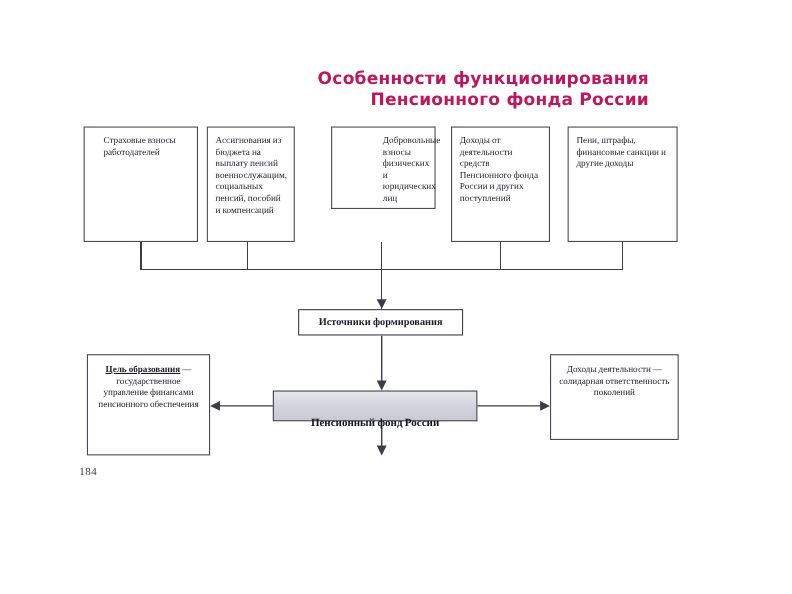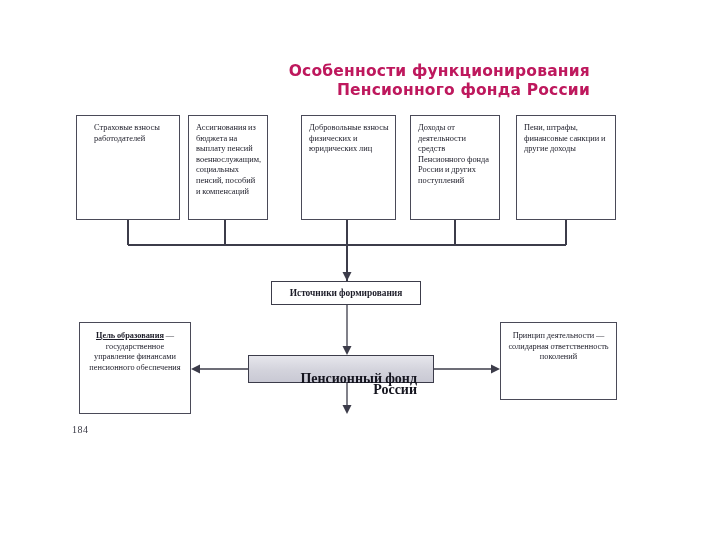--- a/index.html
+++ b/index.html
@@ -58,21 +58,21 @@
     font-family: "Liberation Serif", serif;
     font-size: 8.4px;
     line-height: 10.6px;
     text-align: left;
     word-spacing: -0.3px;
   }
 
   
   .src1 { left: 76px;  top: 115px; width: 104px; height: 105px; padding-left: 10px; }
   .src2 { left: 188px; top: 115px; width: 80px;  height: 105px; }
-  .src3 { left: 301px; top: 115px; width: 95px;  height: 105px; }
+  .src3 { left: 301px; top: 115px; width: 95px;  height: 75px; padding-left: 39px; }
   .src4 { left: 410px; top: 115px; width: 90px;  height: 105px; }
   .src5 { left: 516px; top: 115px; width: 100px; height: 105px; }
 
   
   .funnel {
     left: 271px; top: 281px; width: 150px; height: 24px;
     border: 1.6px solid #3c3c4a;
   }
   .funnel .txt {
     padding: 0;
@@ -90,23 +90,23 @@
     left: 248px; top: 355px; width: 186px; height: 28px;
     border: 1.6px solid #3c3c4a;
     background: linear-gradient(180deg, #e6e6ec 0%, #d3d3dc 55%, #c9c9d4 100%);
   }
   .central .txt {
     padding: 16px;
     height: 100%;
     display: flex;
     align-items: center;
     justify-content: center;
-    font-size: 14px;
-    font-weight: bold;
-    text-align: right;
+    font-size: 10px;
+    font-weight: bold;
+    text-align: left;
     color: #14141e;
   }
 
   
   .sidebox {
     border: 1.5px solid #4a4a58;
   }
   .goal  { left: 79px;  top: 322px; width: 112px; height: 92px; }
   .princ { left: 500px; top: 322px; width: 117px; height: 78px; }
   .sidebox .txt {
@@ -208,20 +208,20 @@
 
     <div class="box central">
       <span class="txt">Пенсионный фонд России</span>
     </div>
 
     <div class="box sidebox goal">
       <span class="txt"><span class="hl">Цель образования</span><span> — государственное управление финансами пенсионного обеспечения</span></span>
     </div>
 
     <div class="box sidebox princ">
-      <span class="txt"><span>Принцип деятельности</span><span> — солидарная ответственность поколений</span></span>
+      <span class="txt"><span>Доходы деятельности</span><span> — солидарная ответственность поколений</span></span>
     </div>
 
   </div>
 
   <div class="pagenum">184</div>
 
 </div>
 
 </body></html>

